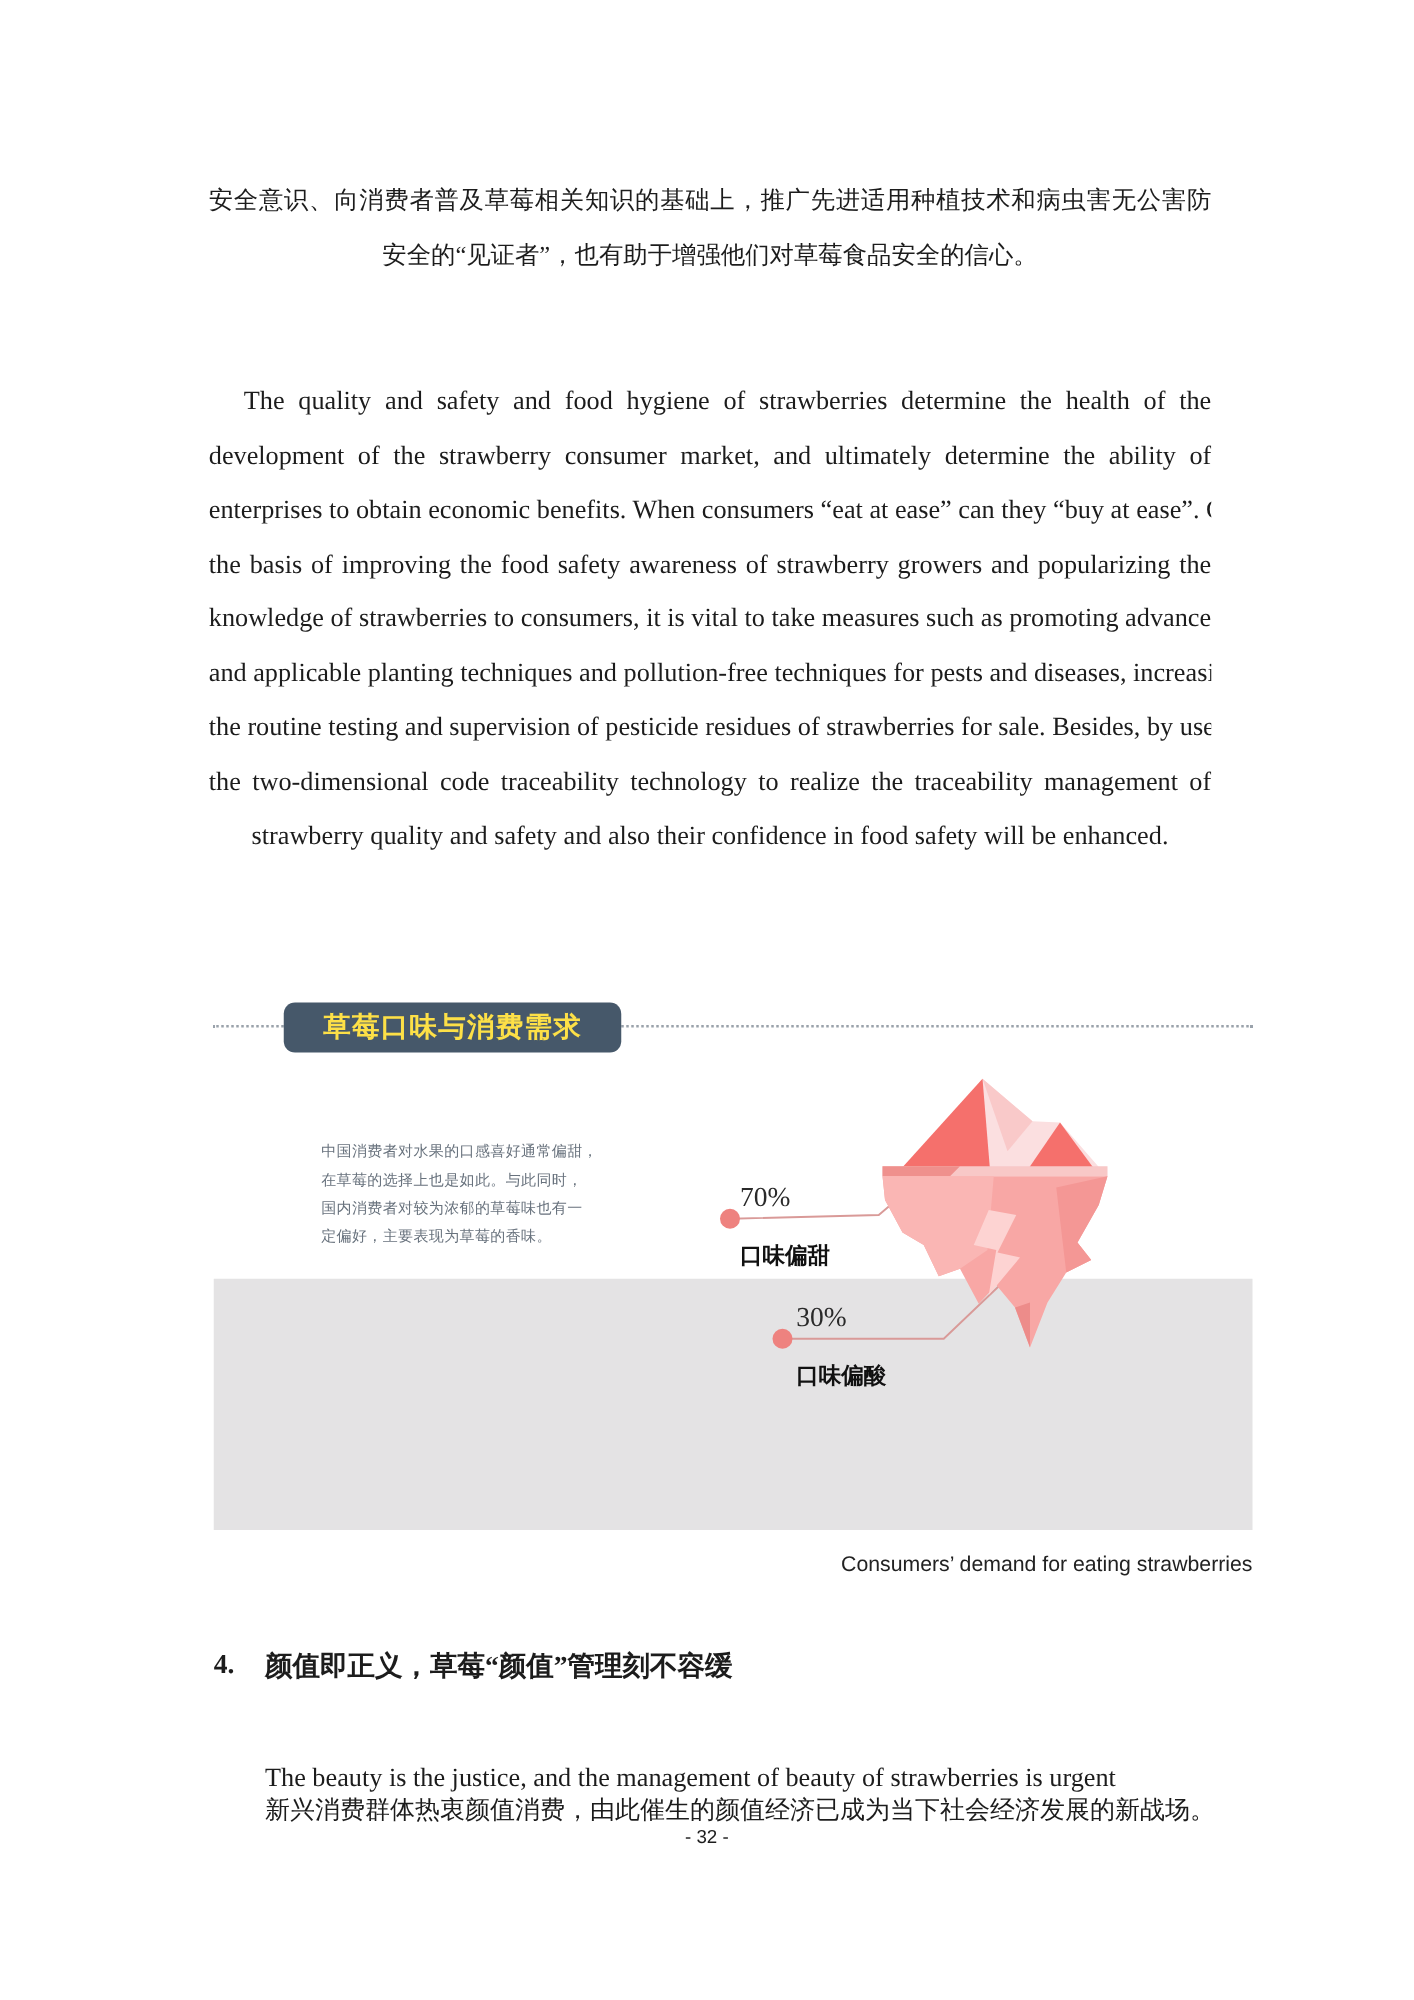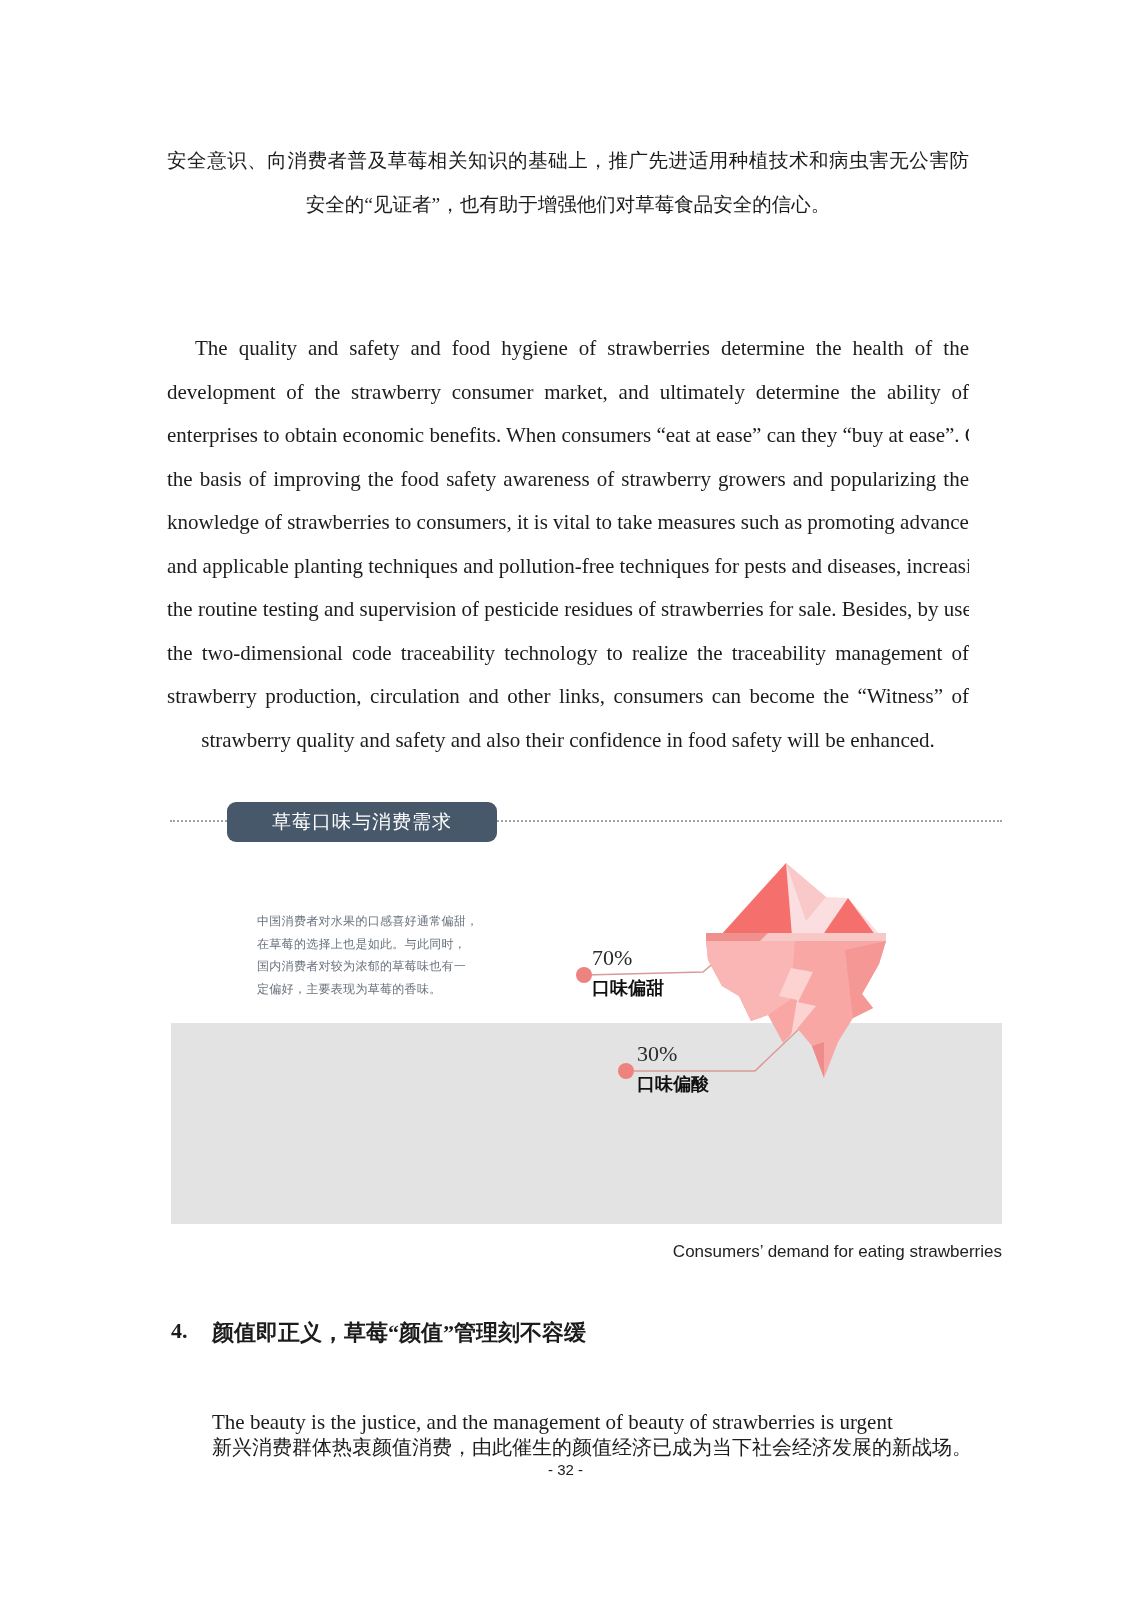--- a/index.html
+++ b/index.html
@@ -12,33 +12,33 @@
   .para .ln{line-height:43.5px;height:43.5px;white-space:nowrap;overflow:hidden;}
   .jline{text-align:justify;text-align-last:justify;}
   .lline{text-align:center;}
   .cnln{font-size:19.5px;}
   .enln{font-size:21px;}
   .indent{padding-left:28px;}
   
   .dotted-rule{position:absolute;left:170px;top:820px;width:832px;border-top:2px dotted #9aa2ab;}
   .badge{
     position:absolute;left:227px;top:802px;width:270px;height:40px;border-radius:9px;
-    background:#46586a;color:#ffffff;font-weight:normal;font-size:19px;letter-spacing:1px;
+    background:#46586a;color:#fde047;font-weight:bold;font-size:22px;letter-spacing:1px;
     text-align:center;line-height:40px;
   }
   
   .intro-text{
     position:absolute;left:257px;top:910px;width:260px;
     font-size:12px;line-height:22.5px;color:#68727d;letter-spacing:.3px;
   }
   .gray-panel{position:absolute;left:171px;top:1023px;width:831px;height:201px;background:#e4e3e4;}
   .iceberg-svg{position:absolute;left:540px;top:850px;width:470px;height:250px;}
   .stat{position:absolute;}
   .stat-value{font-size:22px;color:#2a2a2a;line-height:24px;}
-  .stat-label{font-size:18px;font-weight:bold;color:#111111;line-height:20px;margin-top:8px;}
+  .stat-label{font-size:18px;font-weight:bold;color:#111111;line-height:20px;margin-top:24px;}
   .caption{
     position:absolute;left:171px;top:1242px;width:831px;text-align:right;
     font-family:"Liberation Sans","DejaVu Sans",sans-serif;font-size:17px;color:#222222;
   }
   
   .h4-num{position:absolute;left:171px;top:1318px;font-size:22px;font-weight:bold;}
   .h4-title{position:absolute;left:212px;top:1318px;font-size:22px;font-weight:bold;}
   .h4-en{position:absolute;left:212px;top:1362px;font-size:21px;margin-top:48px;}
   .h4-body{position:absolute;left:212px;top:1434px;font-size:20px;white-space:nowrap;}
   .page-num{
@@ -49,30 +49,29 @@
 </head>
 <body>
 
 <div class="page">
 
   <div class="para" style="top:139px;">
     <div class="ln cnln jline">安全意识、向消费者普及草莓相关知识的基础上，推广先进适用种植技术和病虫害无公害防</div>
     <div class="ln cnln lline">安全的“见证者”，也有助于增强他们对草莓食品安全的信心。</div>
   </div>
 
-  <div class="para" style="top:327px;">
+  <div class="para" style="top:299px;">
     <div class="ln enln jline indent">The quality and safety and food hygiene of strawberries determine the health of the</div>
     <div class="ln enln jline">development of the strawberry consumer market, and ultimately determine the ability of</div>
     <div class="ln enln jline">enterprises to obtain economic benefits. When consumers “eat at ease” can they “buy at ease”. On</div>
     <div class="ln enln jline">the basis of improving the food safety awareness of strawberry growers and popularizing the</div>
     <div class="ln enln jline">knowledge of strawberries to consumers, it is vital to take measures such as promoting advanced</div>
     <div class="ln enln jline">and applicable planting techniques and pollution-free techniques for pests and diseases, increasing</div>
     <div class="ln enln jline">the routine testing and supervision of pesticide residues of strawberries for sale. Besides, by use of</div>
     <div class="ln enln jline">the two-dimensional code traceability technology to realize the traceability management of</div>
-    <div class="ln enln jline">strawberry production, circulation and other links, consumers can become the “Witness” of</div>
     <div class="ln enln lline">strawberry quality and safety and also their confidence in food safety will be enhanced.</div>
   </div>
 
   <div class="dotted-rule"></div>
   <div class="badge">
     <span>草莓口味与消费需求</span>
   </div>
 
   <div class="gray-panel"></div>
 

